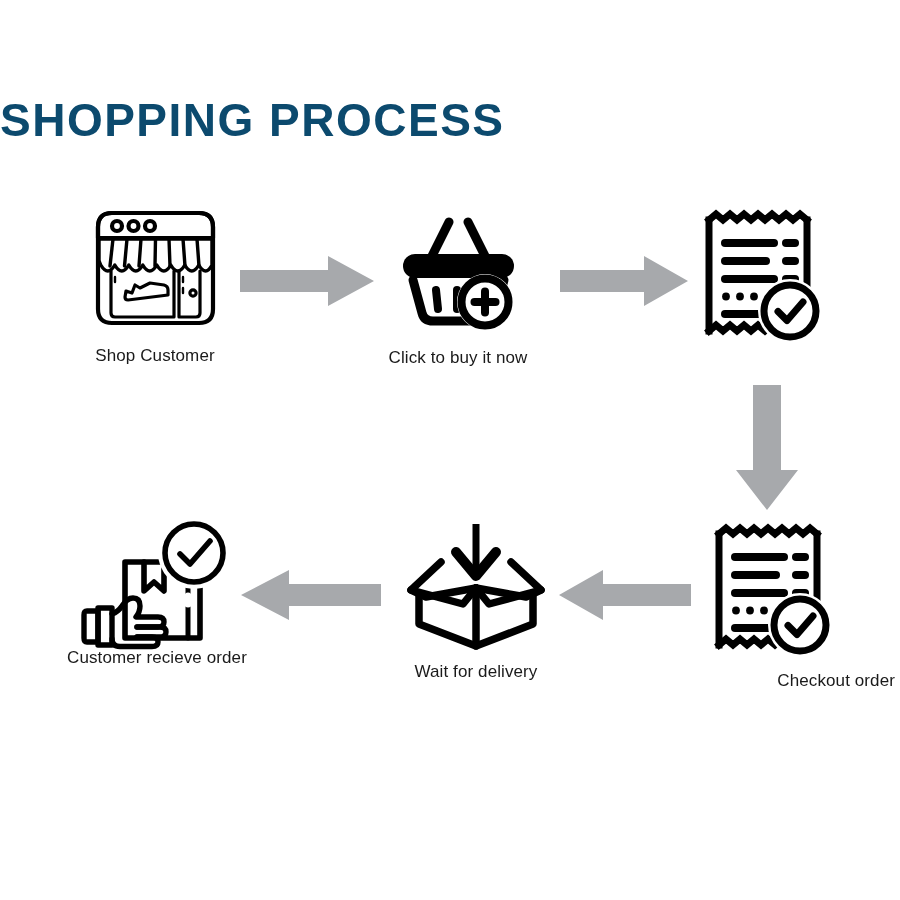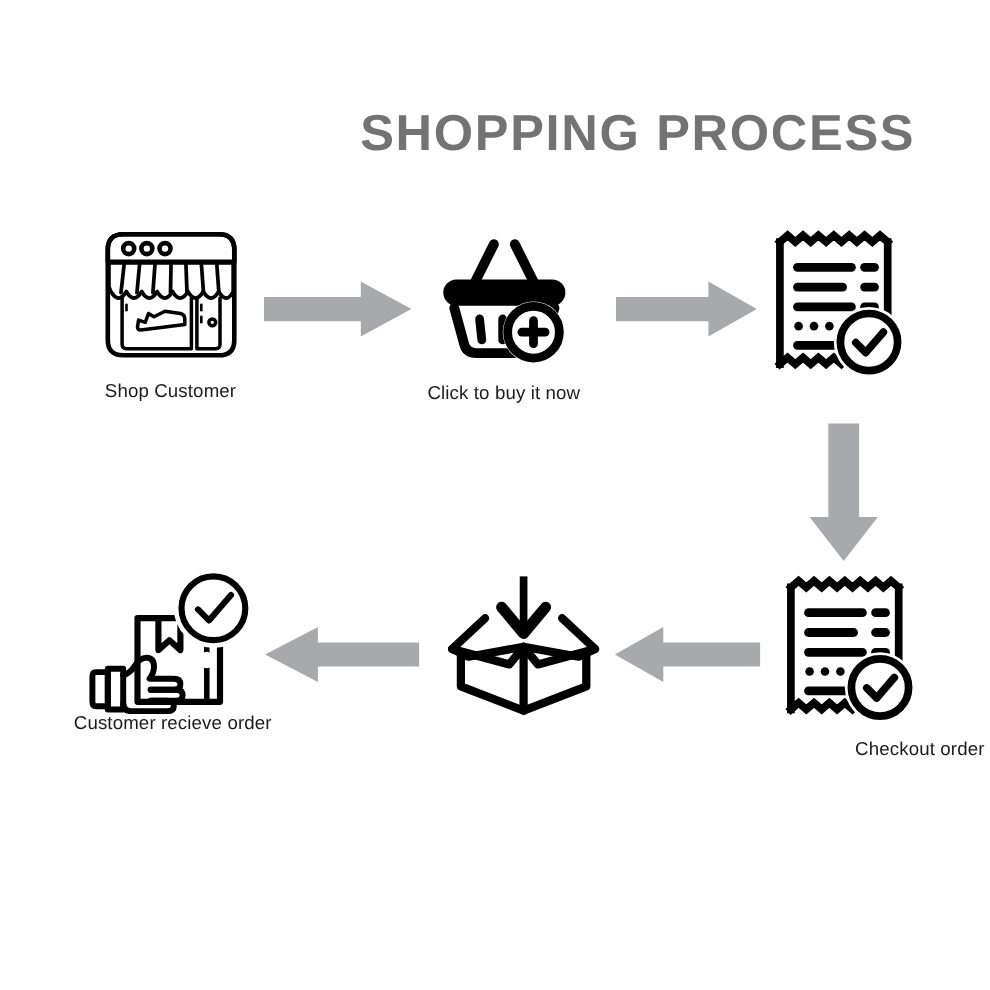--- a/index.html
+++ b/index.html
@@ -22,25 +22,25 @@
     top: 0;
     width: 900px;
     height: 900px;
   }
 
   .title {
     position: absolute;
     left: 0;
     top: 93px;
     width: 832px;
-    text-align: right;
+    text-align: left;
     font-size: 46px;
     font-weight: bold;
     letter-spacing: 1.5px;
-    color: #737373;
+    color: #0c4a6e;
     font-family: "Liberation Sans", sans-serif;
   }
 
   .step {
     position: absolute;
     text-align: center;
   }
 
   .step-icon {
     position: relative;
@@ -263,20 +263,21 @@
 
           <path d="M10 70 L62 84 L75 68"></path>
 
           <path d="M140 70 L88 84 L75 68"></path>
 
           <path d="M18 74 L18 104 L75 126 L132 104 L132 74"></path>
           <path d="M75 68 L75 126"></path>
         </g>
       </svg>
     </div>
+    <div class="step-label" style="margin-top:12px;">Wait for delivery</div>
   </div>
 
   <div class="arrow" style="left:241px; top:570px; width:140px; height:50px;">
     <svg width="140" height="50" viewBox="0 0 140 50">
       <polygon points="140,14 48,14 48,0 0,25 48,50 48,36 140,36" fill="#a7a9ac"></polygon>
     </svg>
   </div>
 
   <div class="step" style="left:32px; top:518px; width:250px;">
     <div class="step-icon" style="width:150px;height:130px;">

